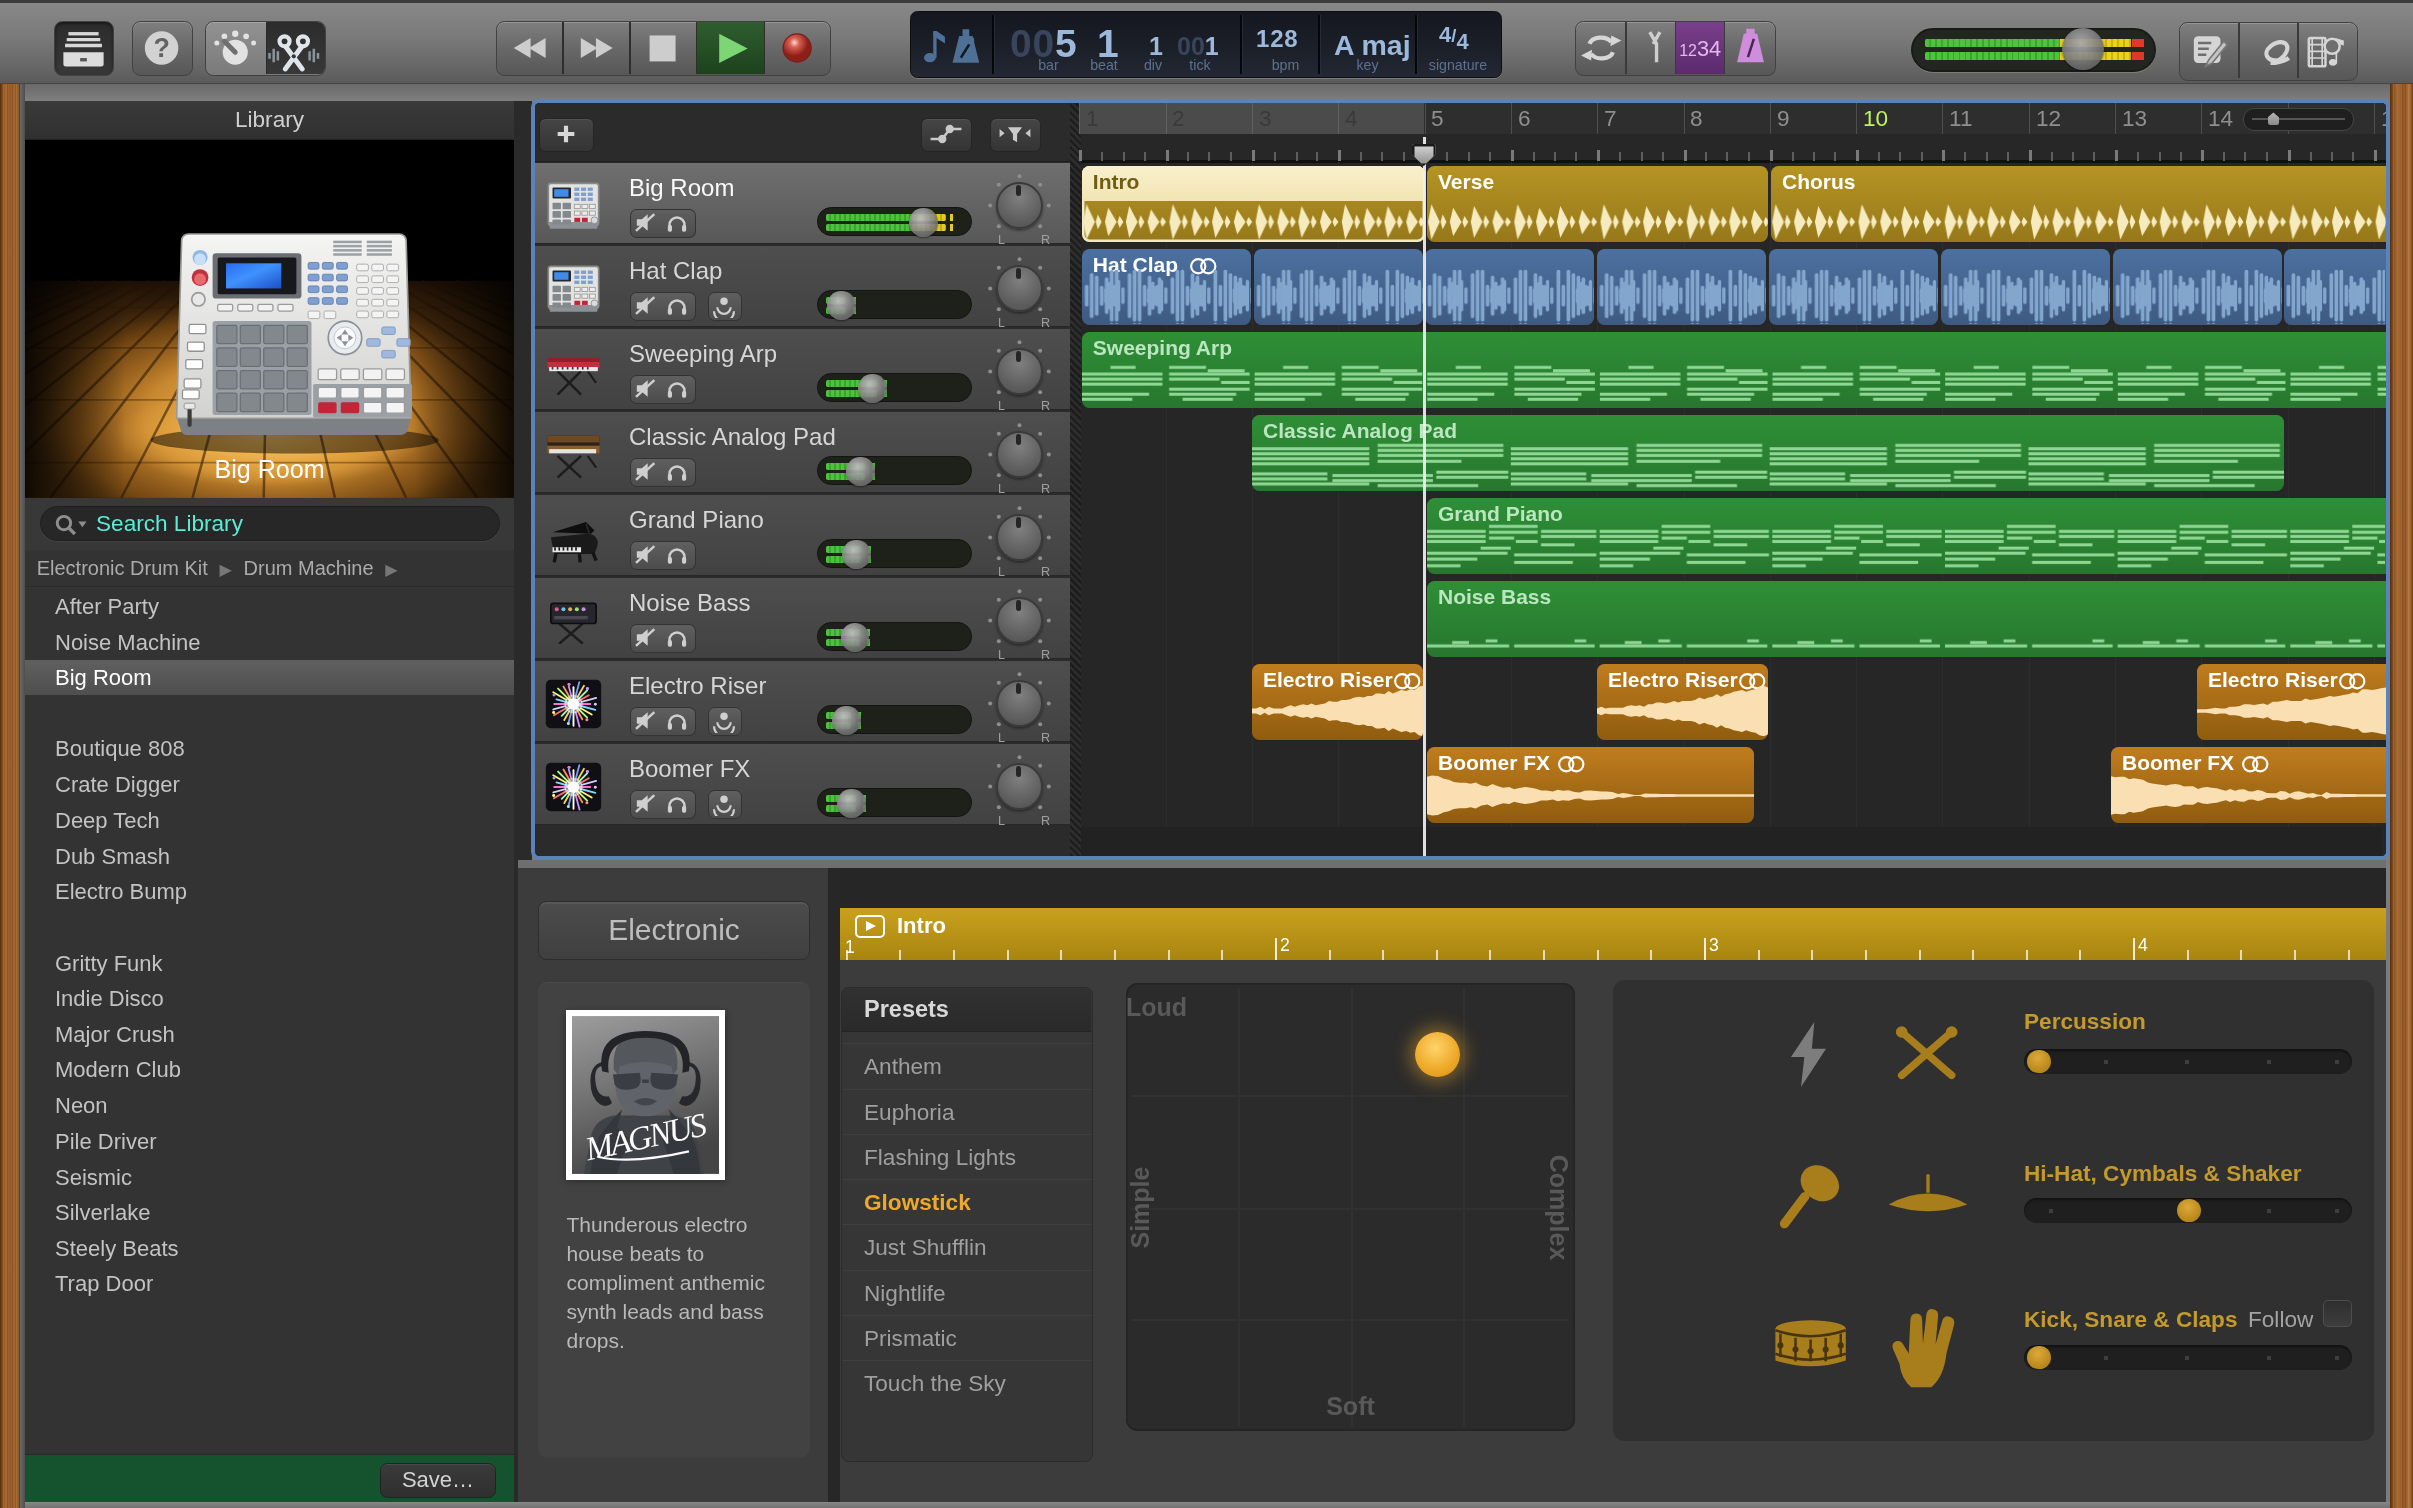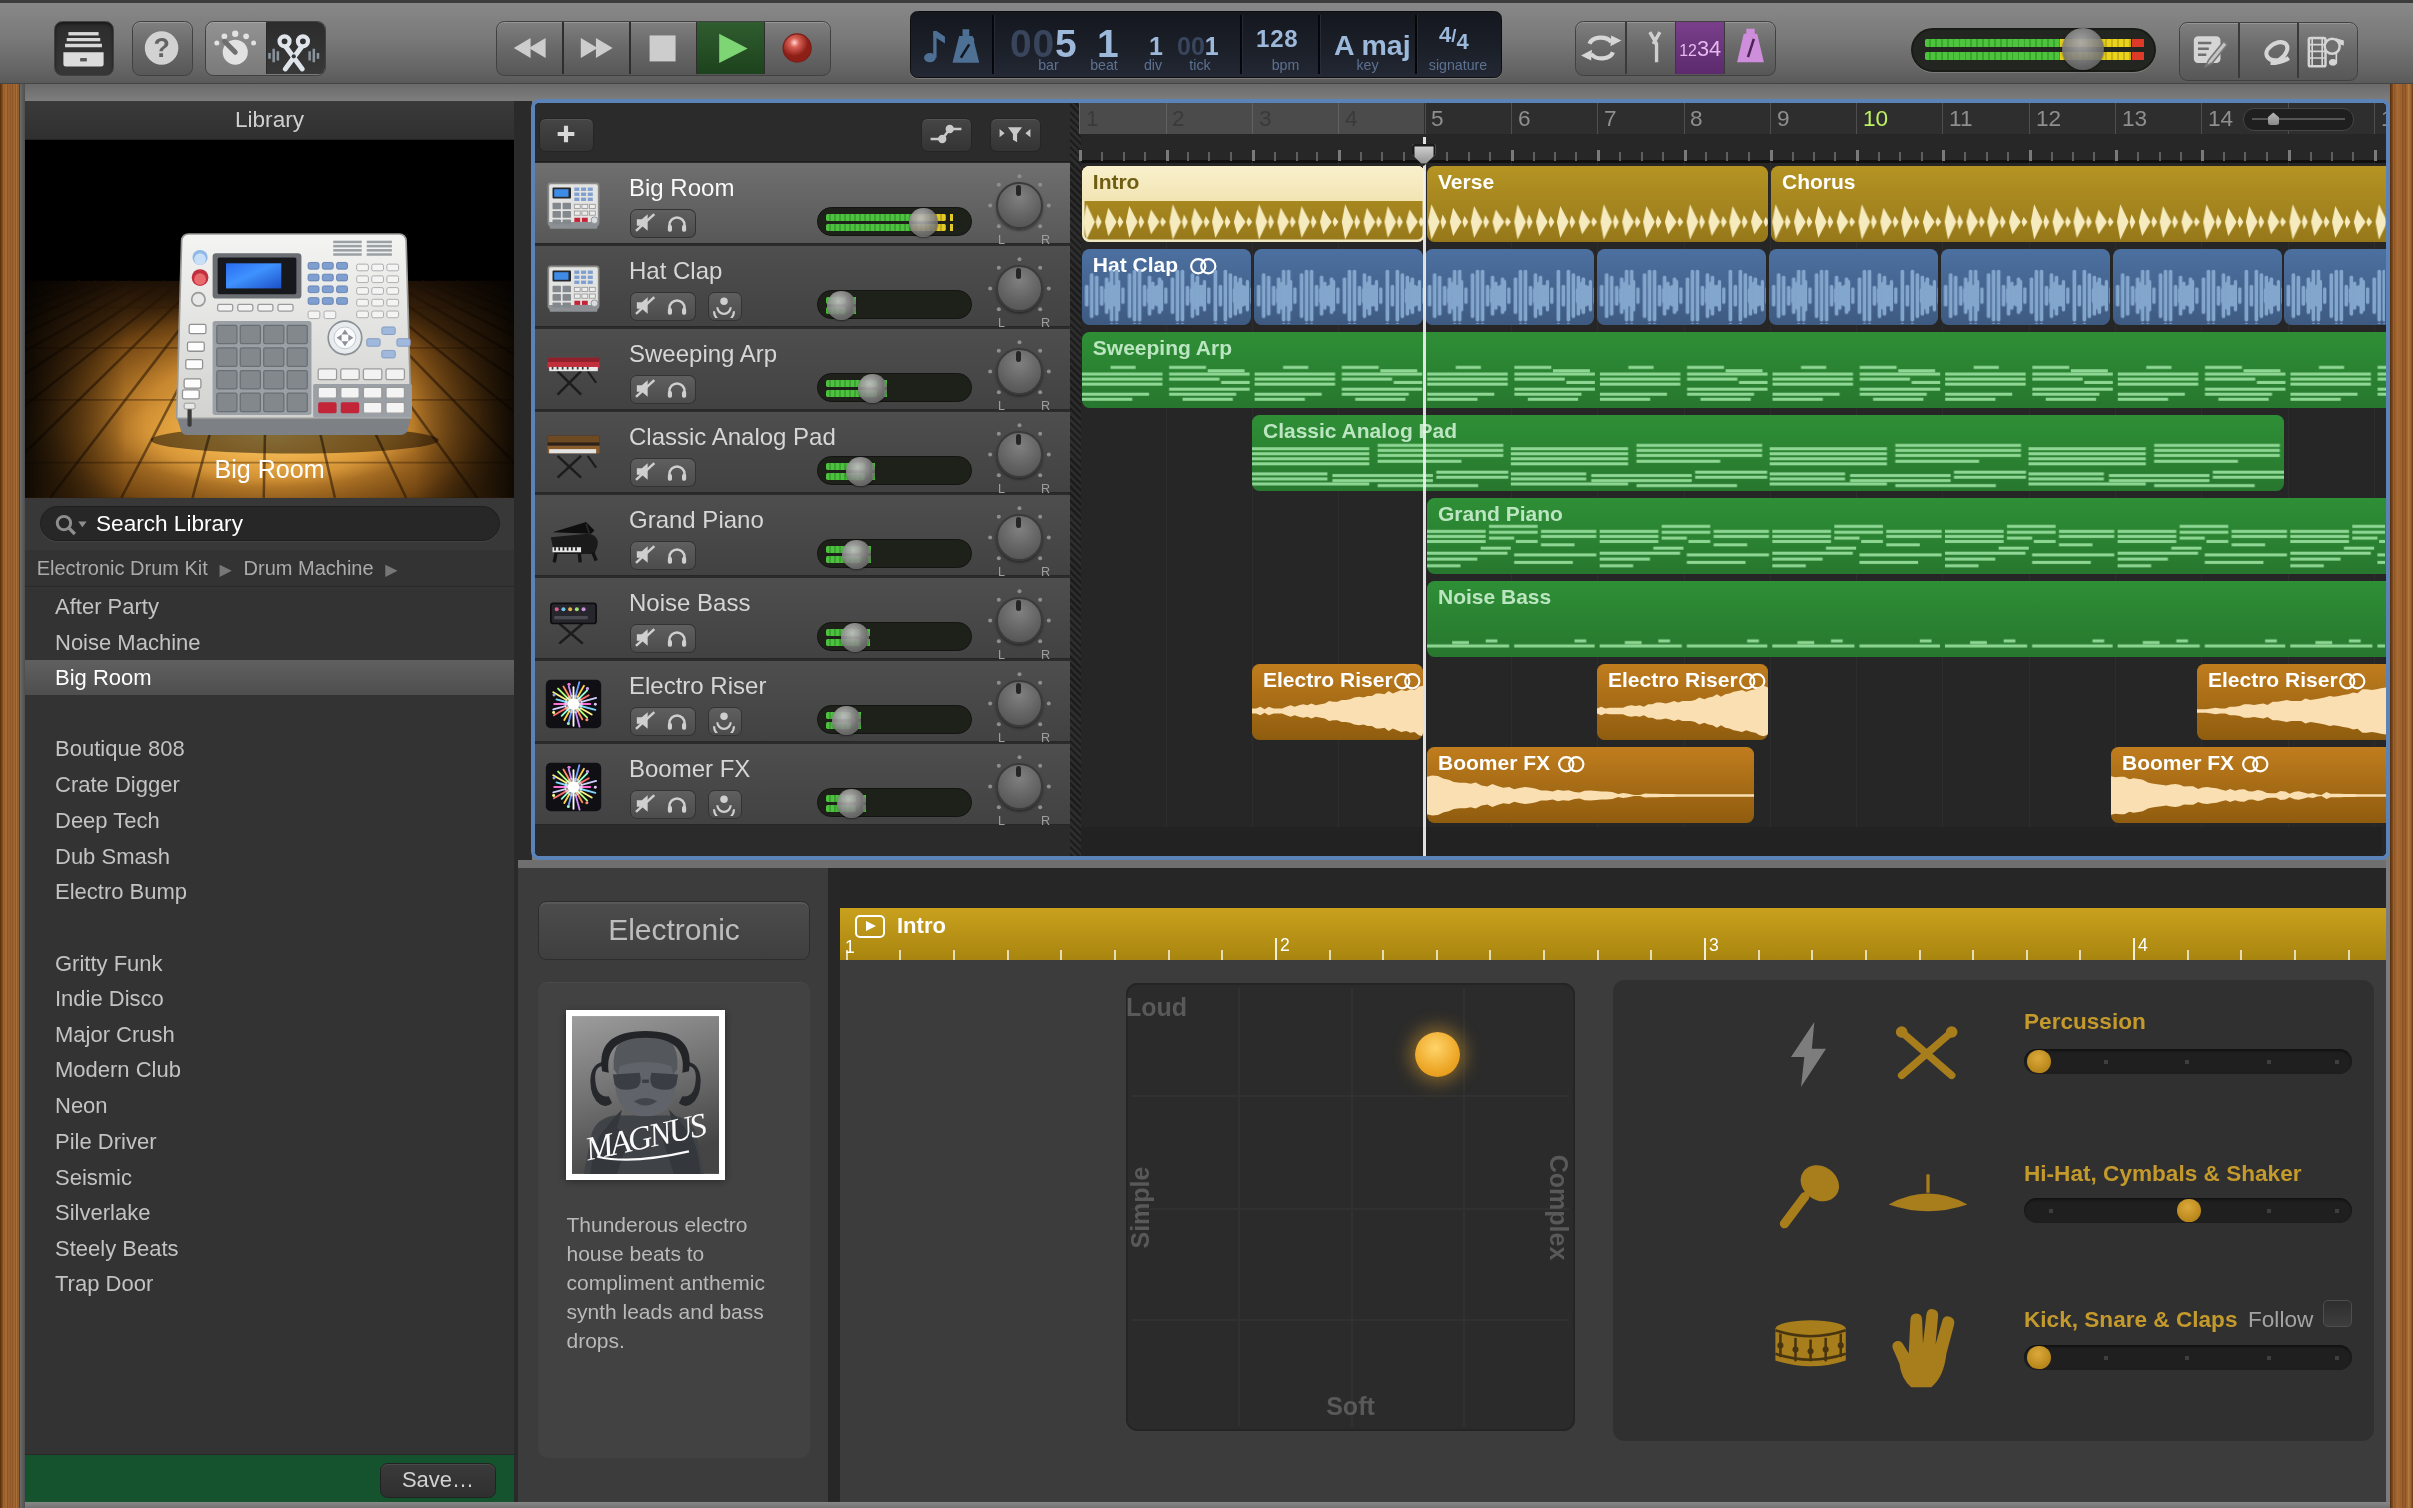--- a/index.html
+++ b/index.html
@@ -38,21 +38,21 @@
 #arrange { position:absolute; left:531px; top:99px; width:1859px; height:761px; border:4.2px solid #5b83b8; border-radius:8.4px; background:#262626; overflow:hidden;}
 #botpanel { position:absolute; left:518px; top:868px; width:1868px; height:634px; background:#3c3c3c; overflow:hidden;}
 #botgap { position:absolute; left:518px; top:860px; width:1868px; height:8.4px; background:#6f6f6f; }
 #libgap { position:absolute; left:514px; top:101px; width:17.6px; height:1401px; background:#2a2a2a; }
 #botstrip { position:absolute; left:23.5px; top:1502px; width:2367px; height:6.7px; background:linear-gradient(#888,#6e6e6e); }
 #topstrip { position:absolute; left:23.5px; top:84px; width:2367px; height:17px; background:linear-gradient(#6a6a6a,#7e7e7e); }
 
 
 #libhead { position:absolute; left:0; top:0; width:100%; height:39px; background:linear-gradient(#3a3a3a,#303030); border-bottom:1.7px solid #242424; color:#cfcfcf; font-size:22.6px; text-align:center; line-height:38px; }
 #searchrow { position:absolute; left:0; top:397px; width:100%; height:52px; background:#383838; }
-#searchbox { position:absolute; left:15px; top:8.4px; width:460px; height:35px; border-radius:17.6px; background:#272727; border:1.7px solid #1e1e1e; box-shadow:0 0.8px 0 rgba(255,255,255,.07); color:#ffffff; font-size:22.6px; line-height:33px; }
+#searchbox { position:absolute; left:15px; top:8.4px; width:460px; height:35px; border-radius:17.6px; background:#272727; border:1.7px solid #1e1e1e; box-shadow:0 0.8px 0 rgba(255,255,255,.07); color:#5eead4; font-size:22.6px; line-height:33px; }
 #crumbs { position:absolute; left:0; top:449px; width:100%; height:37px; background:#333333; border-bottom:1.7px solid #2a2a2a; color:#ababab; font-size:20px; line-height:36px; }
 #liblist { position:absolute; left:0; top:488px; width:100%; height:866px; background:#333333; }
 .libitem { position:absolute; left:0; width:100%; height:35px; color:#c3c3c3; font-size:22px; line-height:35px; padding-left:30px; }
 .libitem.sel { background:linear-gradient(#606060,#4e4e4e); color:#fff; }
 #libfoot { position:absolute; left:0; top:1353px; width:100%; height:48px; background:#14532d; border-top:1.7px solid #282828; }
 #savebtn { position:absolute; left:355px; top:7.5px; width:116px; height:35px; border-radius:7.5px; background:linear-gradient(#3a3a3a,#2f2f2f); border:1.7px solid #222; box-shadow:inset 0 0.8px 0 rgba(255,255,255,.12); color:#d2d2d2; font-size:22px; text-align:center; line-height:32px;}
 
 
 #trackheads { position:absolute; left:0; top:0; width:535px; height:753px; background:#2b2b2b; }
 #ctrlbar { position:absolute; left:0; top:0; width:535px; height:59px; background:#2b2b2b; border-bottom:1.7px solid #1e1e1e; }
@@ -1490,20 +1490,31 @@
         <div style="position:absolute;left:1132px;top:42px;width:1.7px;height:10px;background:rgba(255,255,255,.7);"></div>
         <div style="position:absolute;left:1186px;top:42px;width:1.7px;height:10px;background:rgba(255,255,255,.7);"></div>
         <div style="position:absolute;left:1239px;top:42px;width:1.7px;height:10px;background:rgba(255,255,255,.7);"></div>
         <div style="position:absolute;left:1293px;top:30px;width:1.7px;height:22px;background:rgba(255,255,255,.85);"></div>
         <div style="position:absolute;left:1298px;top:27px;font-size:17.6px;color:#fff;">4</div>
         <div style="position:absolute;left:1347px;top:42px;width:1.7px;height:10px;background:rgba(255,255,255,.7);"></div>
         <div style="position:absolute;left:1400px;top:42px;width:1.7px;height:10px;background:rgba(255,255,255,.7);"></div>
         <div style="position:absolute;left:1454px;top:42px;width:1.7px;height:10px;background:rgba(255,255,255,.7);"></div>
         <div style="position:absolute;left:1508px;top:42px;width:1.7px;height:10px;background:rgba(255,255,255,.7);"></div>
       </div>
+    <div id="presets">
+        <div id="presethead">Presets</div>
+        <div class="pitem" style="top:55px;">Anthem</div>
+        <div class="pitem" style="top:101px;">Euphoria</div>
+        <div class="pitem" style="top:146px;">Flashing Lights</div>
+        <div class="pitem on" style="top:191px;">Glowstick</div>
+        <div class="pitem" style="top:236px;">Just Shufflin</div>
+        <div class="pitem" style="top:282px;">Nightlife</div>
+        <div class="pitem" style="top:327px;">Prismatic</div>
+        <div class="pitem" style="top:372px;">Touch the Sky</div>
+      </div>
     <div id="xypad">
         <div style="position:absolute;left:112px;top:5px;width:1.7px;height:438px;background:#313131;"></div>
         <div style="position:absolute;top:112px;left:5px;height:1.7px;width:438px;background:#313131;"></div>
         <div style="position:absolute;left:225px;top:5px;width:1.7px;height:438px;background:#313131;"></div>
         <div style="position:absolute;top:225px;left:5px;height:1.7px;width:438px;background:#313131;"></div>
         <div style="position:absolute;left:337px;top:5px;width:1.7px;height:438px;background:#313131;"></div>
         <div style="position:absolute;top:336px;left:5px;height:1.7px;width:438px;background:#313131;"></div>
         <div class="xyl" style="top:10px;left:0;width:100%;text-align:left;">Loud</div>
         <div class="xyl" style="bottom:10px;left:0;width:100%;text-align:center;">Soft</div>
         <div class="xyl" style="left:-44px;top:210px;width:117px;text-align:center;transform:rotate(-90deg);">Simple</div>

